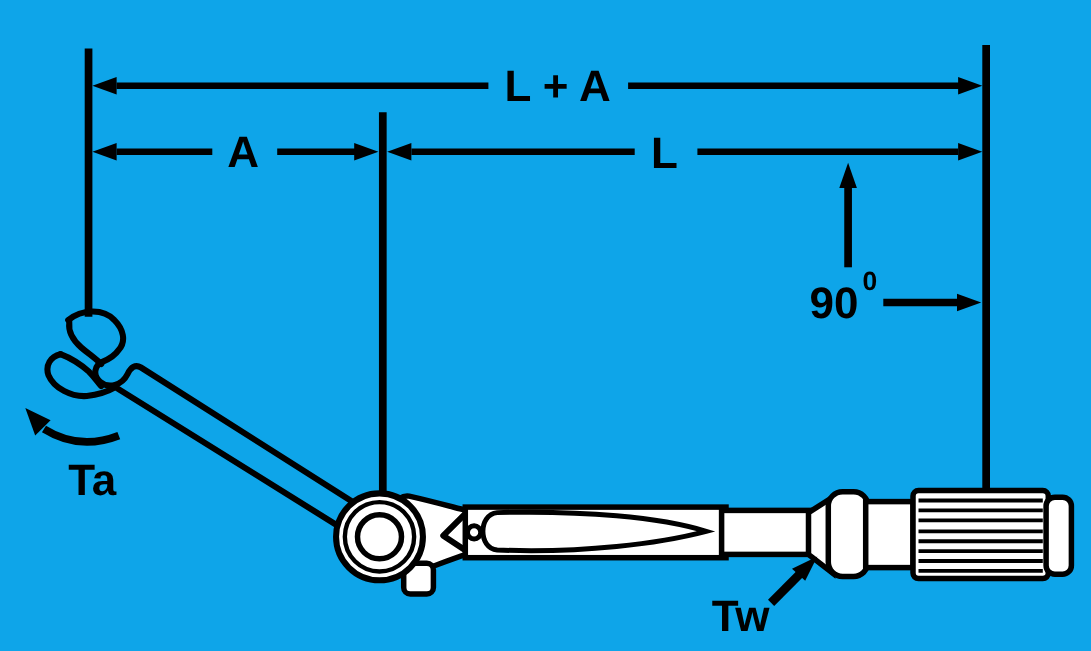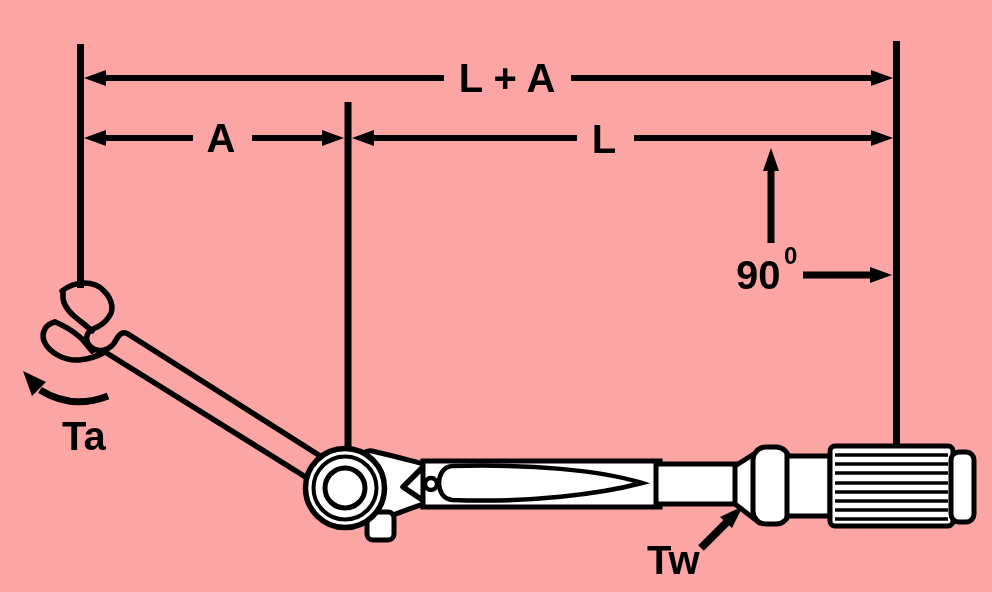--- a/index.html
+++ b/index.html
@@ -3,21 +3,21 @@
 <meta charset="utf-8">
 <style>
   html, body {
     margin: 0;
     padding: 0;
     background: #ffffff;
   }
   .stage {
     width: 992px;
     height: 592px;
-    background: #fca5a5;
+    background: #0ea5e9;
     position: relative;
     overflow: hidden;
     text-decoration: underline;
   }
   svg { display: block; }
   .ink-stroke { stroke: #000000; fill: none; }
   .ink-fill   { fill: #000000; stroke: none; }
   .part       { stroke: #000000; fill: #ffffff; }
   .dim-label {
     font-family: "Liberation Sans", "DejaVu Sans", sans-serif;

